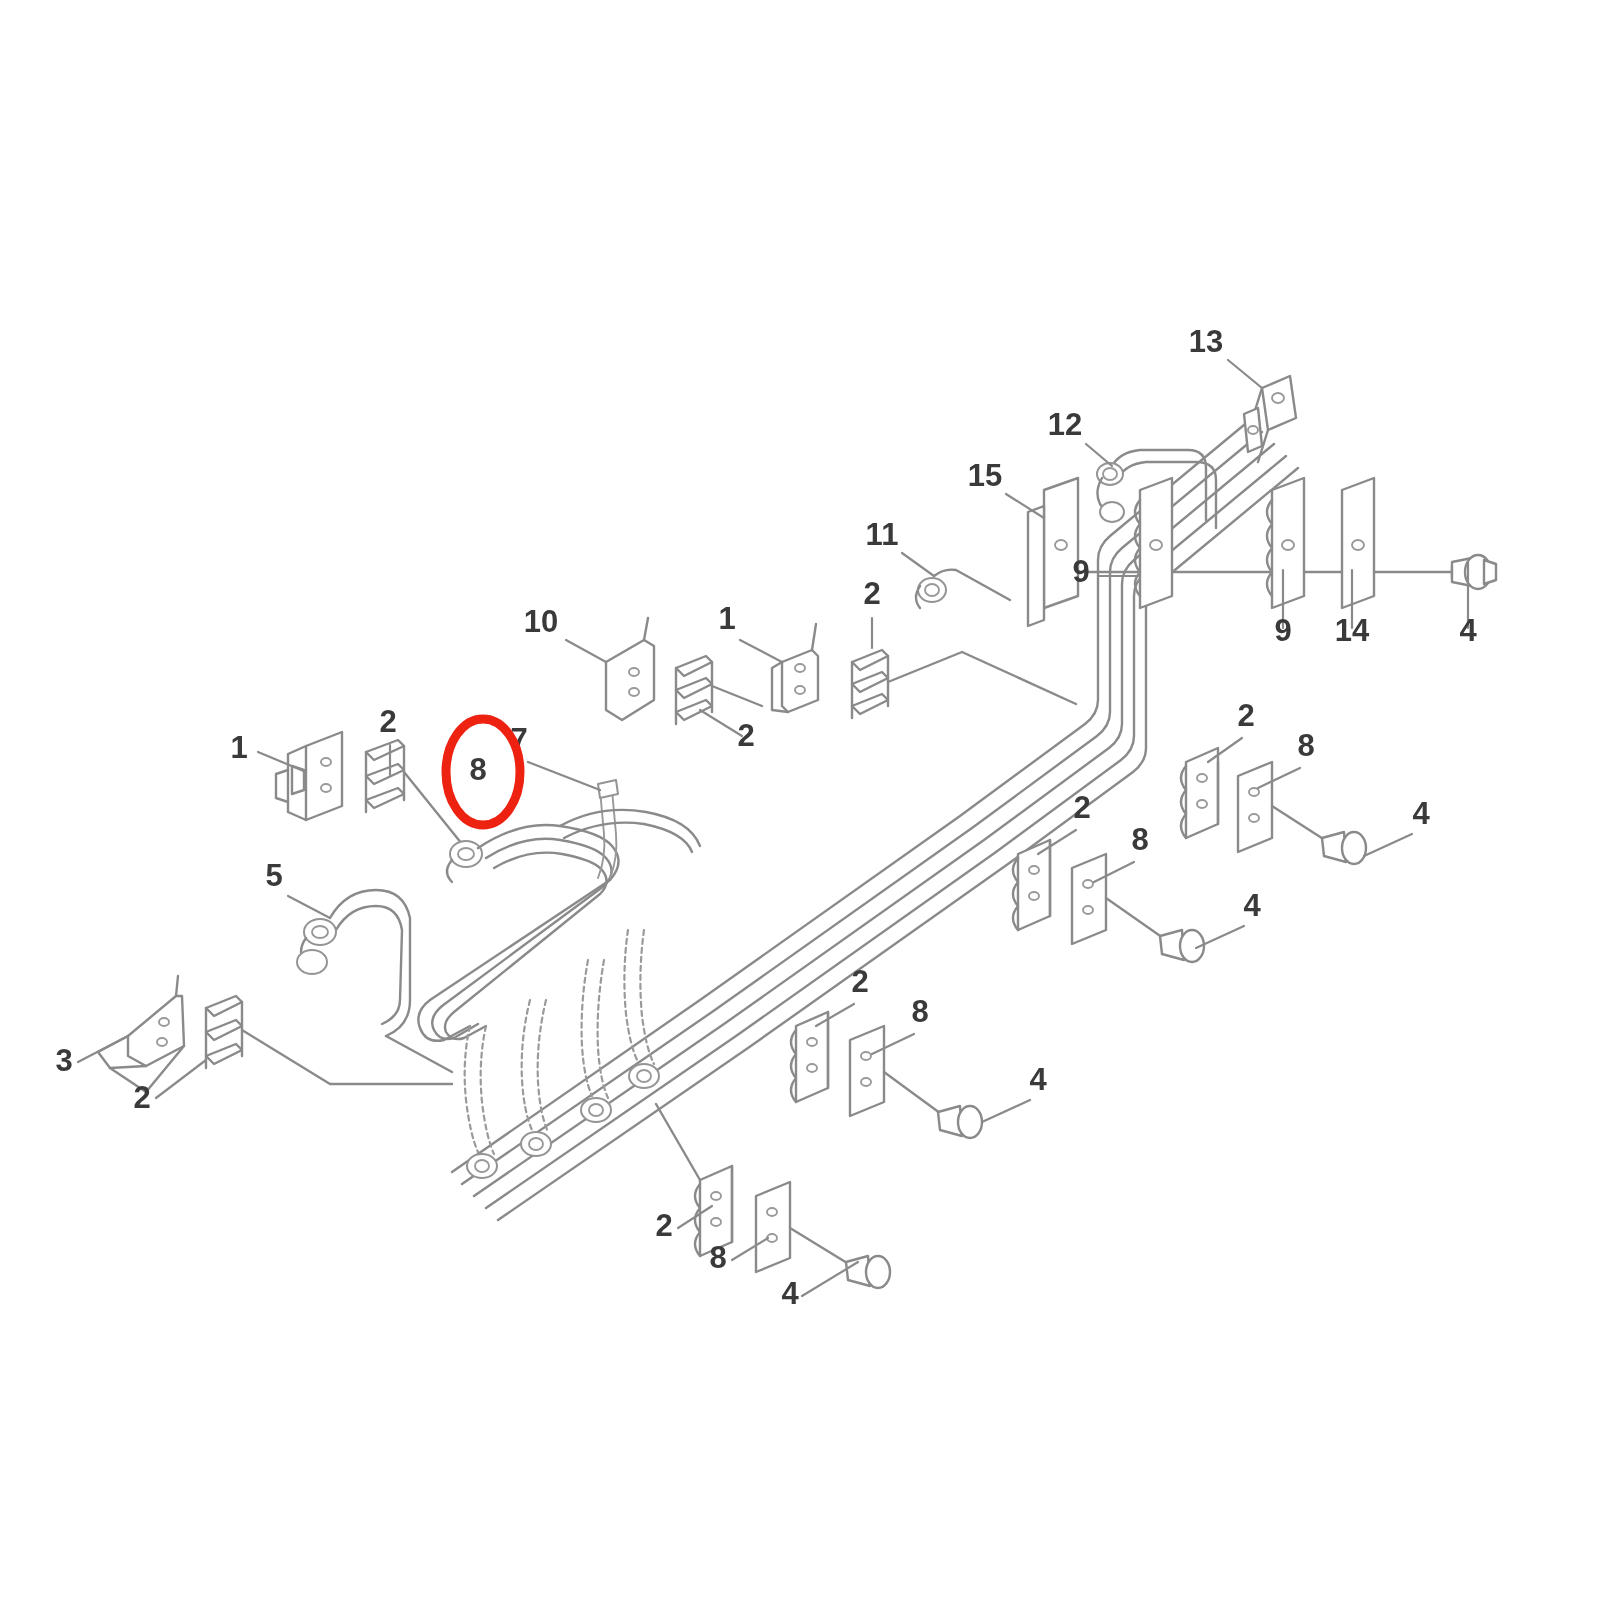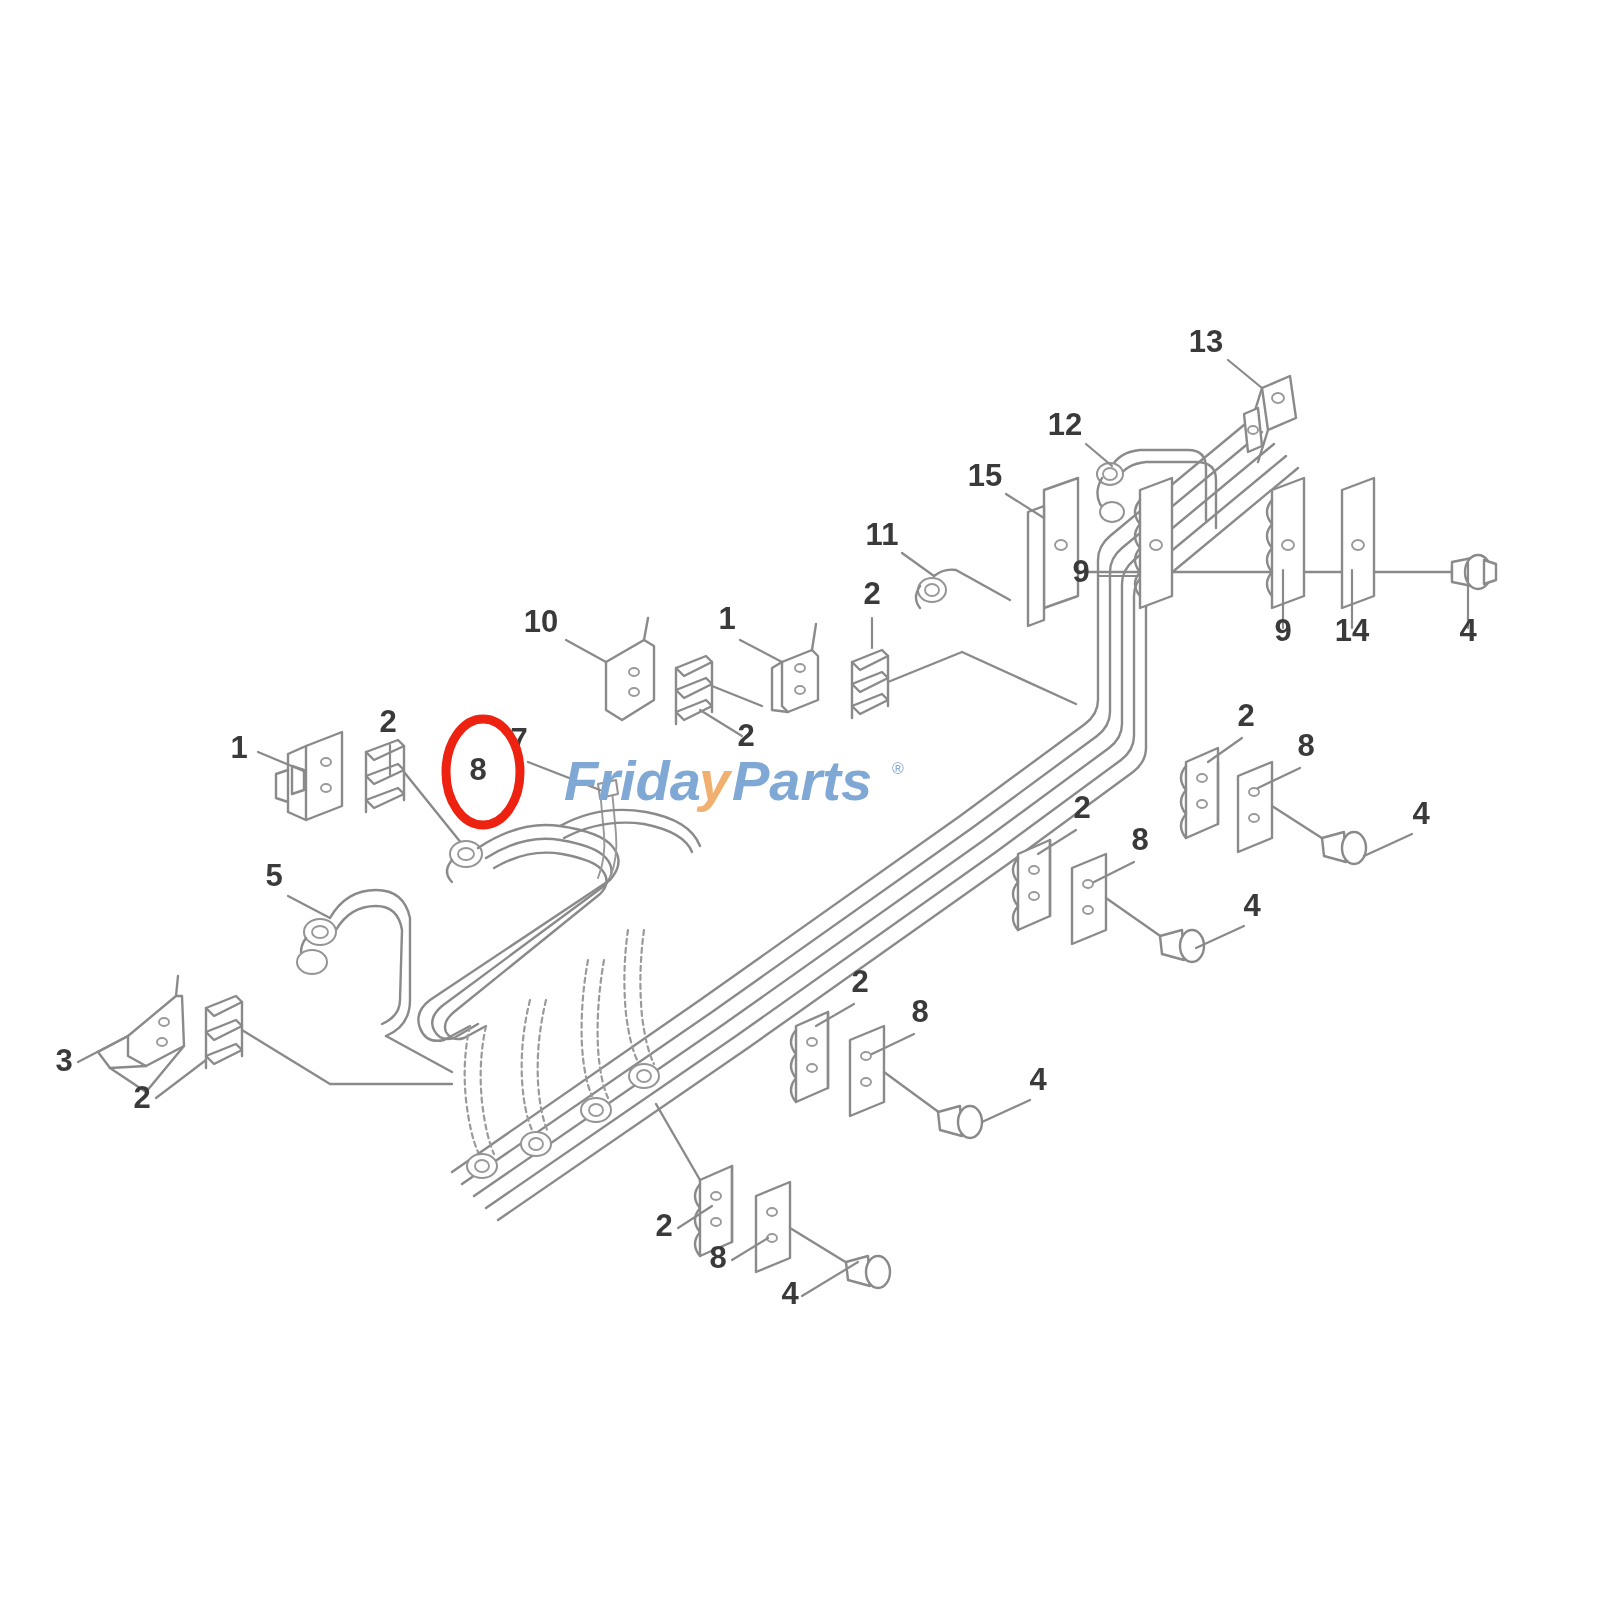--- a/index.html
+++ b/index.html
@@ -331,21 +331,13 @@
         <text x="664" y="1236" class="num" text-anchor="middle">2</text>
         <path d="M732,1260 L768,1238" class="lead"></path>
         <text x="718" y="1268" class="num" text-anchor="middle">8</text>
         <path d="M802,1296 L858,1262" class="lead"></path>
         <text x="790" y="1304" class="num" text-anchor="middle">4</text>
       </g>
 
     <ellipse id="highlight-ellipse" fill="none" cx="483" cy="772" rx="37" ry="53" stroke="#ee2211" stroke-width="9"></ellipse>
   </svg>
 
-  <div id="watermark" style="position:absolute; left:560px; top:748px; width:440px; height:70px; pointer-events:none;">
-    <svg viewBox="0 0 440 70" style="width:440px;height:70px;">
-      <text id="wm1" x="4" y="52" style="font-family:'Liberation Sans',sans-serif;font-weight:bold;font-style:italic;font-size:56px;fill:#7fa8d4;" fill="#7fa8d4">Frida</text>
-      <text id="wm2" x="139" y="52" style="font-family:'Liberation Sans',sans-serif;font-weight:bold;font-style:italic;font-size:56px;fill:#f0b070;" fill="#f0b070">y</text>
-      <text id="wm3" x="172" y="52" style="font-family:'Liberation Sans',sans-serif;font-weight:bold;font-style:italic;font-size:56px;fill:#7fa8d4;" fill="#7fa8d4">Parts</text>
-      <text id="wm4" x="332" y="26" style="font-family:'Liberation Sans',sans-serif;font-size:16px;fill:#7fa8d4;" fill="#7fa8d4">®</text>
-    </svg>
-  </div>
 </div>
 
 </body></html>

